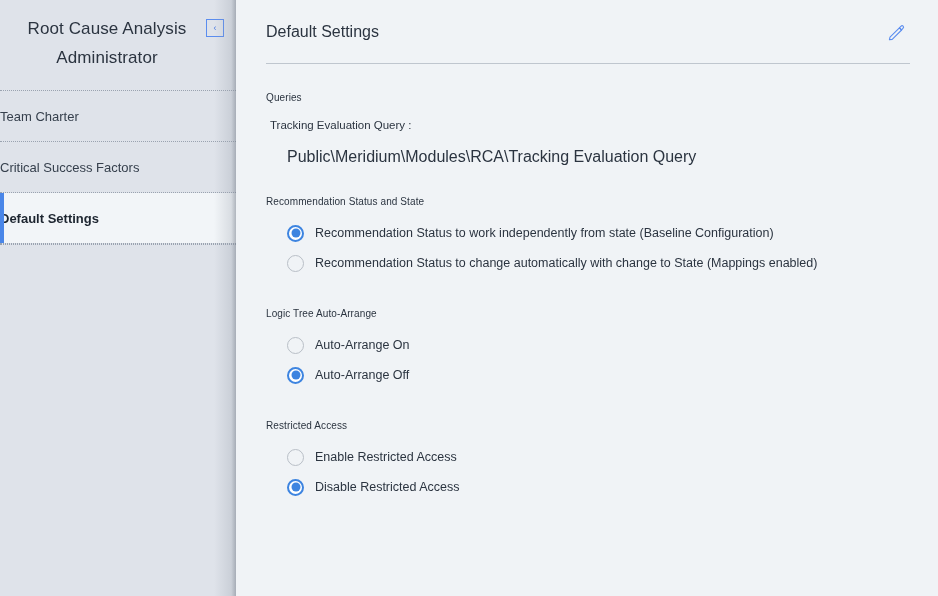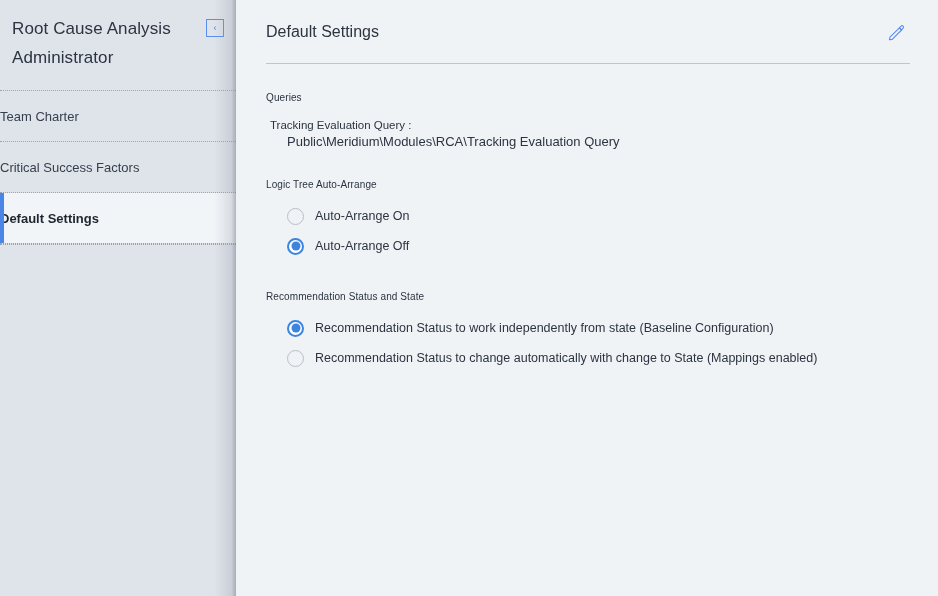--- a/index.html
+++ b/index.html
@@ -18,20 +18,21 @@
     height: 596px;
   }
 
   
   .sidebar {
     width: 236px;
     height: 100%;
     background: #dfe3ea;
     position: relative;
     flex: 0 0 236px;
+    text-align: center;
   }
   .sidebar::after {
     content: "";
     position: absolute;
     top: 0; right: 0;
     width: 22px; height: 100%;
     background: linear-gradient(to right, rgba(150,158,170,0) 0%, rgba(150,158,170,0.28) 78%, rgba(120,128,140,0.55) 100%);
     pointer-events: none;
   }
 
@@ -152,23 +153,23 @@
     letter-spacing: .1px;
   }
 
   .query-label {
     font-size: 11.5px;
     color: #2b3440;
     margin-top: 16px;
     margin-left: 4px;
   }
   .query-value {
-    font-size: 13px;
-    color: #2b3440;
-    margin-top: 3px;
+    font-size: 16px;
+    color: #2b3440;
+    margin-top: 17px;
     margin-left: 21px;
   }
 
   .options { margin-top: 11px; margin-left: 21px; }
 
   .option-row {
     display: flex;
     align-items: center;
     height: 30px;
     cursor: pointer;
@@ -253,43 +254,56 @@
 
     <div class="content">
 
       <div class="section">
         <div class="section-title">Queries</div>
         <div class="query-label">Tracking Evaluation Query :</div>
         <div class="query-value">Public\Meridium\Modules\RCA\Tracking Evaluation Query</div>
       </div>
 
       <div class="section">
+        <div class="section-title">Recommendation Status and State</div>
+        <div class="options">
+          <div class="option-row">
+            <span class="radio checked"></span>
+            <span class="option-label">Recommendation Status to work independently from state (Baseline Configuration)</span>
+          </div>
+          <div class="option-row">
+            <span class="radio"></span>
+            <span class="option-label">Recommendation Status to change automatically with change to State (Mappings enabled)</span>
+          </div>
+        </div>
+      </div>
+
+      <div class="section">
         <div class="section-title">Logic Tree Auto-Arrange</div>
         <div class="options">
           <div class="option-row">
             <span class="radio"></span>
             <span class="option-label">Auto-Arrange On</span>
           </div>
           <div class="option-row">
             <span class="radio checked"></span>
             <span class="option-label">Auto-Arrange Off</span>
           </div>
         </div>
       </div>
 
       <div class="section">
-        <div class="section-title">Recommendation Status and State</div>
+        <div class="section-title">Restricted Access</div>
         <div class="options">
           <div class="option-row">
+            <span class="radio"></span>
+            <span class="option-label">Enable Restricted Access</span>
+          </div>
+          <div class="option-row">
             <span class="radio checked"></span>
-            <span class="option-label">Recommendation Status to work independently from state (Baseline Configuration)</span>
-          </div>
-          <div class="option-row">
-            <span class="radio"></span>
-            <span class="option-label">Recommendation Status to change automatically with change to State (Mappings enabled)</span>
+            <span class="option-label">Disable Restricted Access</span>
           </div>
         </div>
       </div>
-
 
     </div>
   </div>
 </div>
 
 </body></html>

